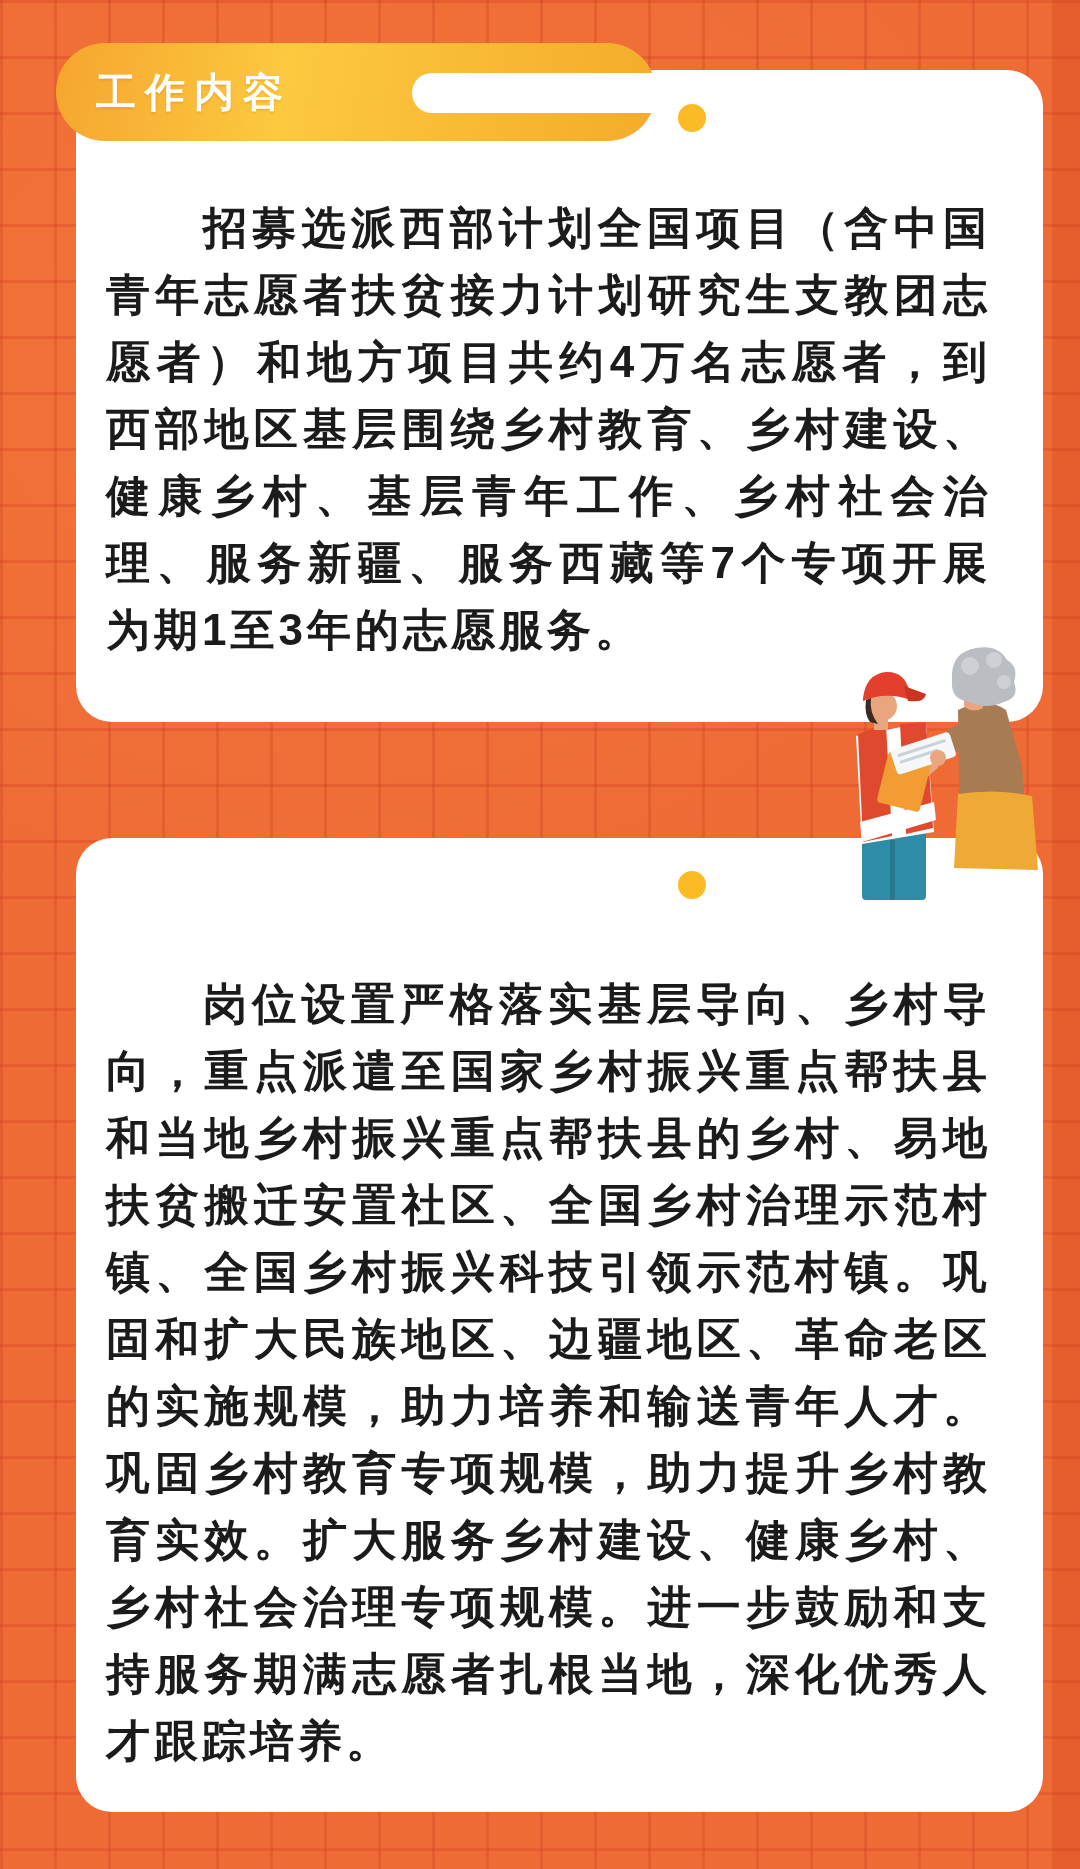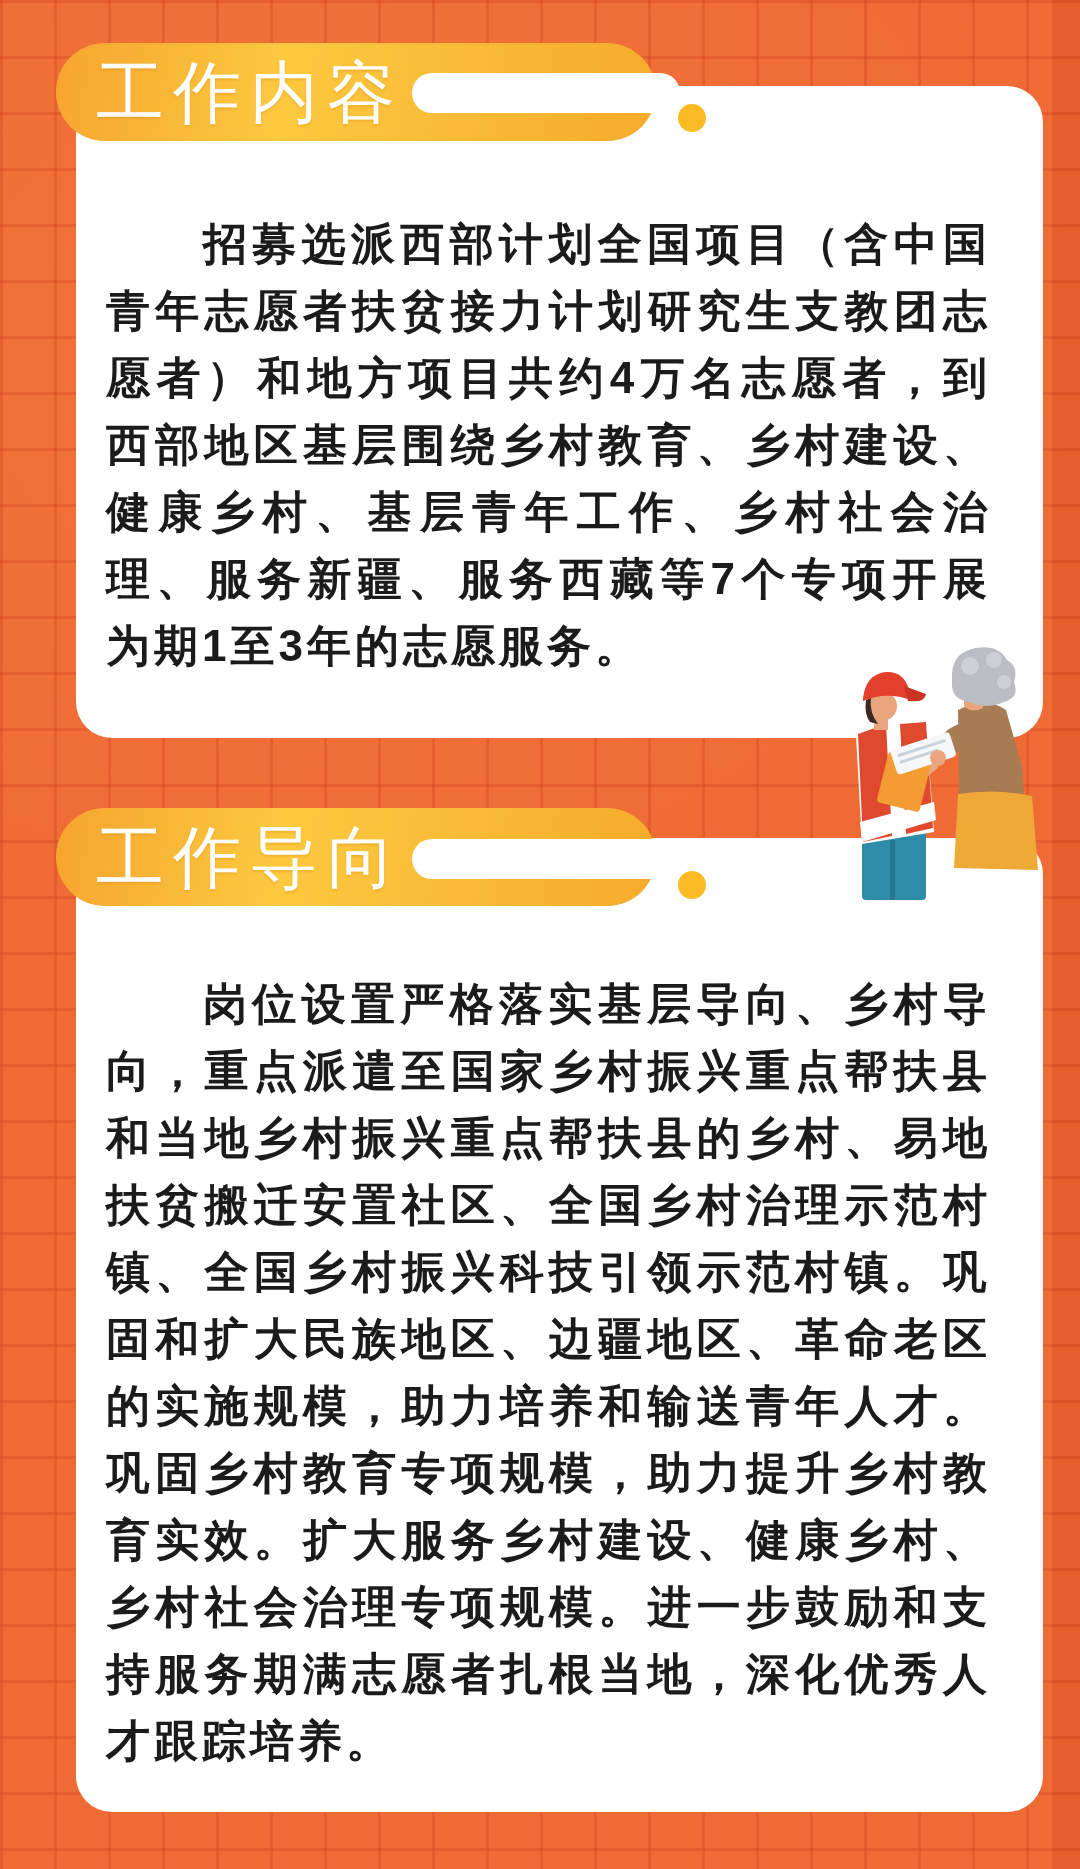--- a/index.html
+++ b/index.html
@@ -13,31 +13,31 @@
       radial-gradient(120% 55% at 30% 18%, rgba(255,170,90,0.14), transparent 60%);
     background-size:54px 56px, 54px 56px, 100% 100%;
   }
   .page::after{ 
     content:"";position:absolute;right:0;top:0;width:28px;height:100%;
     background:rgba(198,48,22,0.22);pointer-events:none;
   }
   .card{
     position:absolute;background:#FFFFFF;border-radius:36px;z-index:2;
   }
-  .card1{left:76px;top:86px;width:967px;height:652px;}
+  .card1{left:76px;top:70px;width:967px;height:652px;}
   .card2{left:76px;top:838px;width:967px;height:974px;}
   .badge{
     position:absolute;width:600px;height:98px;border-radius:49px;z-index:3;
     background:linear-gradient(100deg,#F6A52F 0%,#FCC93F 38%,#F5AB2B 100%);
     display:flex;align-items:center;padding-left:40px;box-sizing:border-box;
   }
   .badge1{left:56px;top:43px;}
   .badge2{left:56px;top:808px;}
   .badge-label{
-    color:#FFFFFF;font-size:68px;font-weight:normal;letter-spacing:9px;line-height:1;
+    color:#FFFFFF;font-size:40px;font-weight:bold;letter-spacing:9px;line-height:1;
     text-shadow:0 2px 2px rgba(210,120,0,0.25);
   }
   .whitebar{
     position:absolute;height:40px;width:268px;background:#FFFFFF;border-radius:20px;z-index:4;
   }
   .whitebar1{left:412px;top:73px;}
   .whitebar2{left:412px;top:839px;}
   .dot{
     position:absolute;width:28px;height:28px;border-radius:50%;background:#FBBB24;z-index:4;
   }
@@ -64,23 +64,20 @@
     <p class="body-text body1">招募选派西部计划全国项目（含中国青年志愿者扶贫接力计划研究生支教团志愿者）和地方项目共约4万名志愿者，到西部地区基层围绕乡村教育、乡村建设、健康乡村、基层青年工作、乡村社会治理、服务新疆、服务西藏等7个专项开展为期1至3年的志愿服务。</p>
   </div>
   <div class="badge badge1">
     <span class="badge-label">工作内容</span>
   </div>
   <div class="whitebar whitebar1"></div>
   <div class="dot dot1"></div>
 
   <div class="card card2">
     <p class="body-text body2">岗位设置严格落实基层导向、乡村导向，重点派遣至国家乡村振兴重点帮扶县和当地乡村振兴重点帮扶县的乡村、易地扶贫搬迁安置社区、全国乡村治理示范村镇、全国乡村振兴科技引领示范村镇。巩固和扩大民族地区、边疆地区、革命老区的实施规模，助力培养和输送青年人才。巩固乡村教育专项规模，助力提升乡村教育实效。扩大服务乡村建设、健康乡村、乡村社会治理专项规模。进一步鼓励和支持服务期满志愿者扎根当地，深化优秀人才跟踪培养。</p>
-  </div>
-  <div class="badge badge2">
-    <span class="badge-label">工作导向</span>
   </div>
   <div class="whitebar whitebar2"></div>
   <div class="dot dot2"></div>
 
   <svg class="illustration" viewBox="0 0 212 258">
 
     <rect x="26" y="178" width="64" height="78" rx="4" fill="#2E8CA8"></rect>
     <rect x="54" y="196" width="5" height="60" fill="#27788E"></rect>
 
     <path d="M20,92 L90,78 L98,188 L26,200 Z" fill="#FFFFFF"></path>

